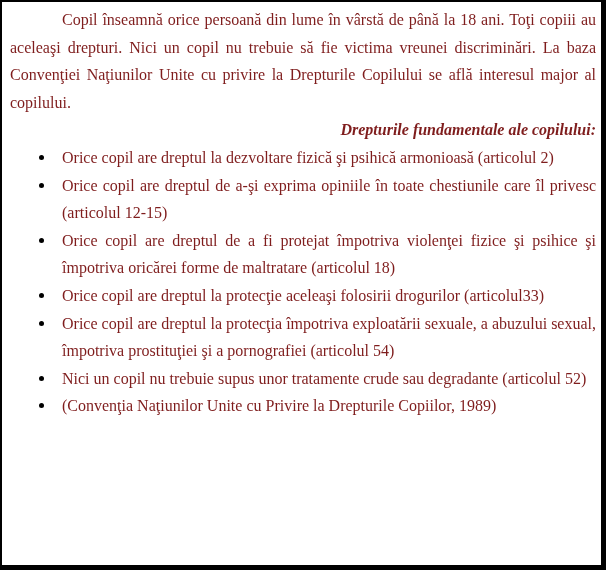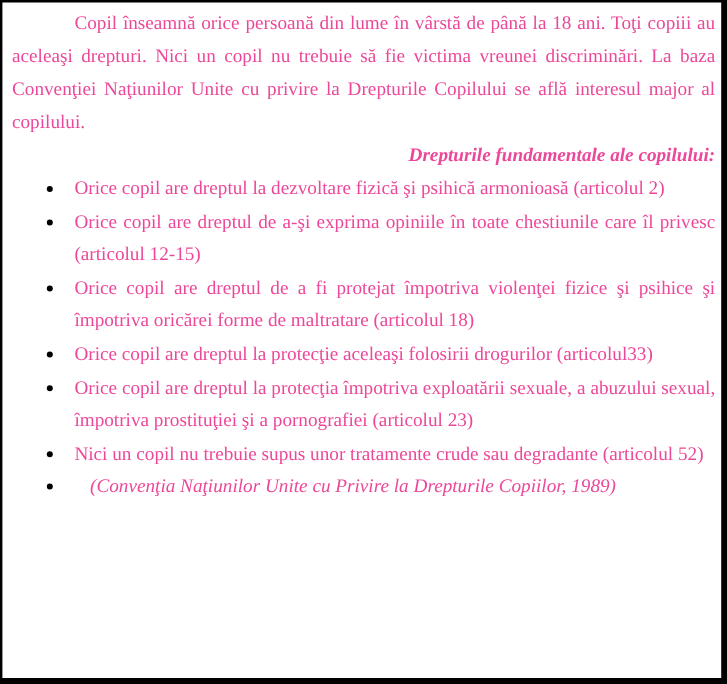--- a/index.html
+++ b/index.html
@@ -18,21 +18,21 @@
     height: 570px;
     background: #ffffff;
     border-style: solid;
     border-color: #000000;
     
     border-width: 2px 5px 5px 2px;
     padding: 4px 5px 0 8px;
     font-family: "Liberation Serif", serif;
     font-size: 16px;
     line-height: 27.6px;
-    color: #ec4899;
+    color: #7f1d1d;
     overflow: hidden;
   }
   .intro {
     margin: 0;
     text-indent: 52px;
     text-align: justify;
   }
   .heading {
     margin: 0;
     font-weight: bold;
@@ -53,22 +53,20 @@
   .bullet {
     position: absolute;
     left: 29px;
     top: 11px;
     width: 5px;
     height: 5px;
     background: #000000;
     border-radius: 50%;
   }
   li.italic .li-text {
-    font-style: italic;
-    margin-left: 13px;
   }
 </style>
 </head>
 <body>
 
 <div class="page">
   <div class="textbox">
 
     <p class="intro">Copil înseamnă orice persoană din lume în vârstă de până la 18 ani. Toţi copiii au aceleaşi drepturi. Nici un copil nu trebuie să fie victima vreunei discriminări. La baza Convenţiei Naţiunilor Unite cu privire la Drepturile Copilului se află interesul major al copilului.</p>
 
@@ -86,21 +84,21 @@
       <li>
         <span class="bullet"></span>
         <span class="li-text">Orice copil are dreptul de a fi protejat împotriva violenţei fizice şi psihice şi împotriva oricărei forme de maltratare (articolul 18)</span>
       </li>
       <li>
         <span class="bullet"></span>
         <span class="li-text">Orice copil are dreptul la protecţie aceleaşi folosirii drogurilor (articolul33)</span>
       </li>
       <li>
         <span class="bullet"></span>
-        <span class="li-text">Orice copil are dreptul la protecţia împotriva exploatării sexuale, a abuzului sexual, împotriva prostituţiei şi a pornografiei (articolul 23)</span>
+        <span class="li-text">Orice copil are dreptul la protecţia împotriva exploatării sexuale, a abuzului sexual, împotriva prostituţiei şi a pornografiei (articolul 54)</span>
       </li>
       <li>
         <span class="bullet"></span>
         <span class="li-text">Nici un copil nu trebuie supus unor tratamente crude sau degradante (articolul 52)</span>
       </li>
       <li class="italic">
         <span class="bullet"></span>
         <span class="li-text">(Convenţia Naţiunilor Unite cu Privire la Drepturile Copiilor, 1989)</span>
       </li>
     </ul>

